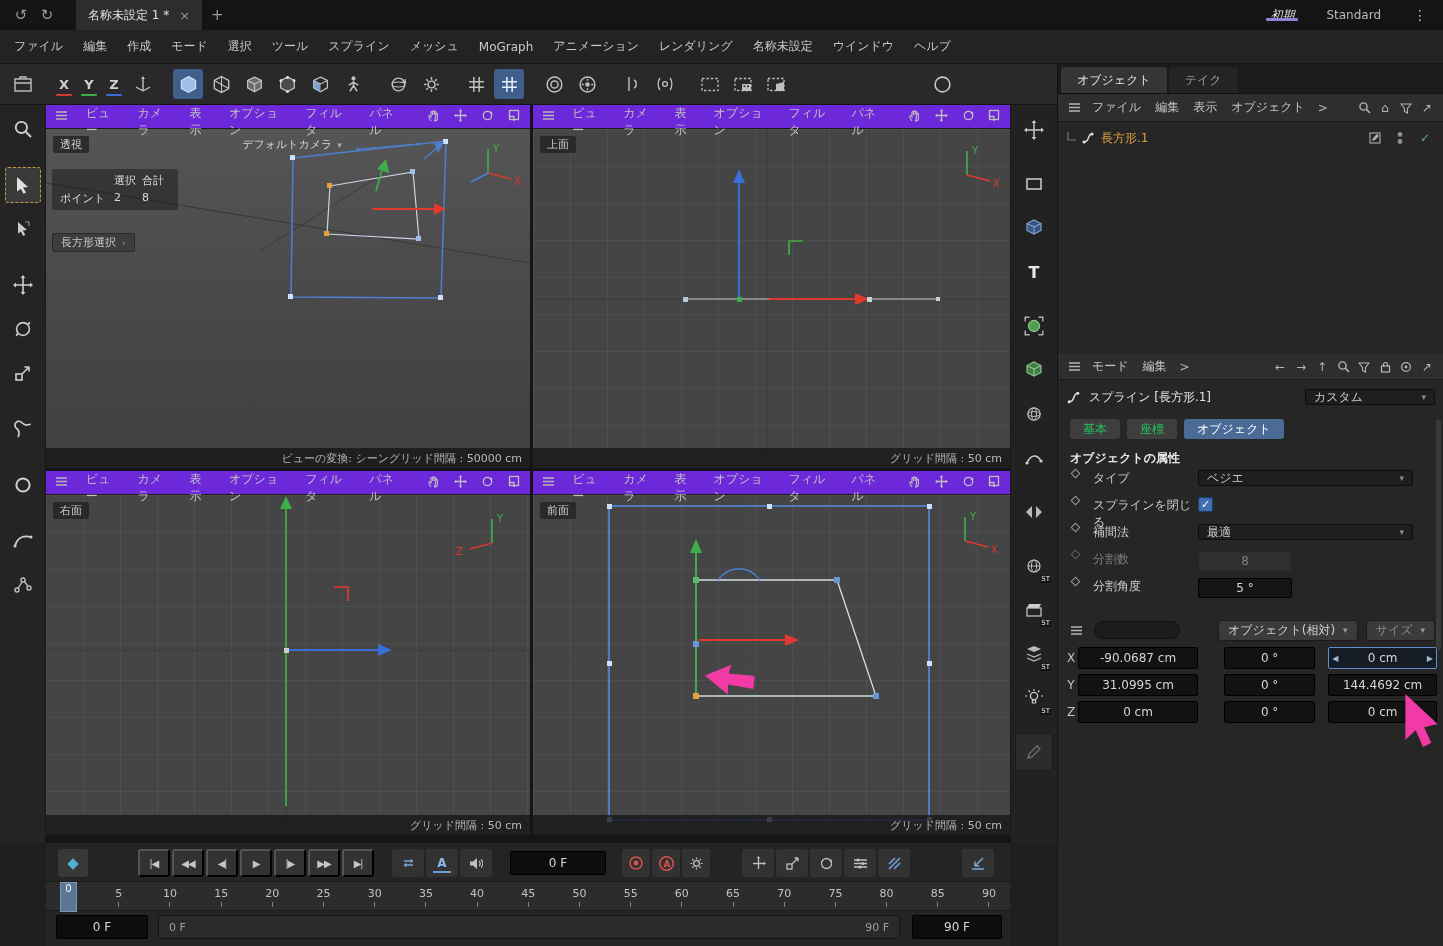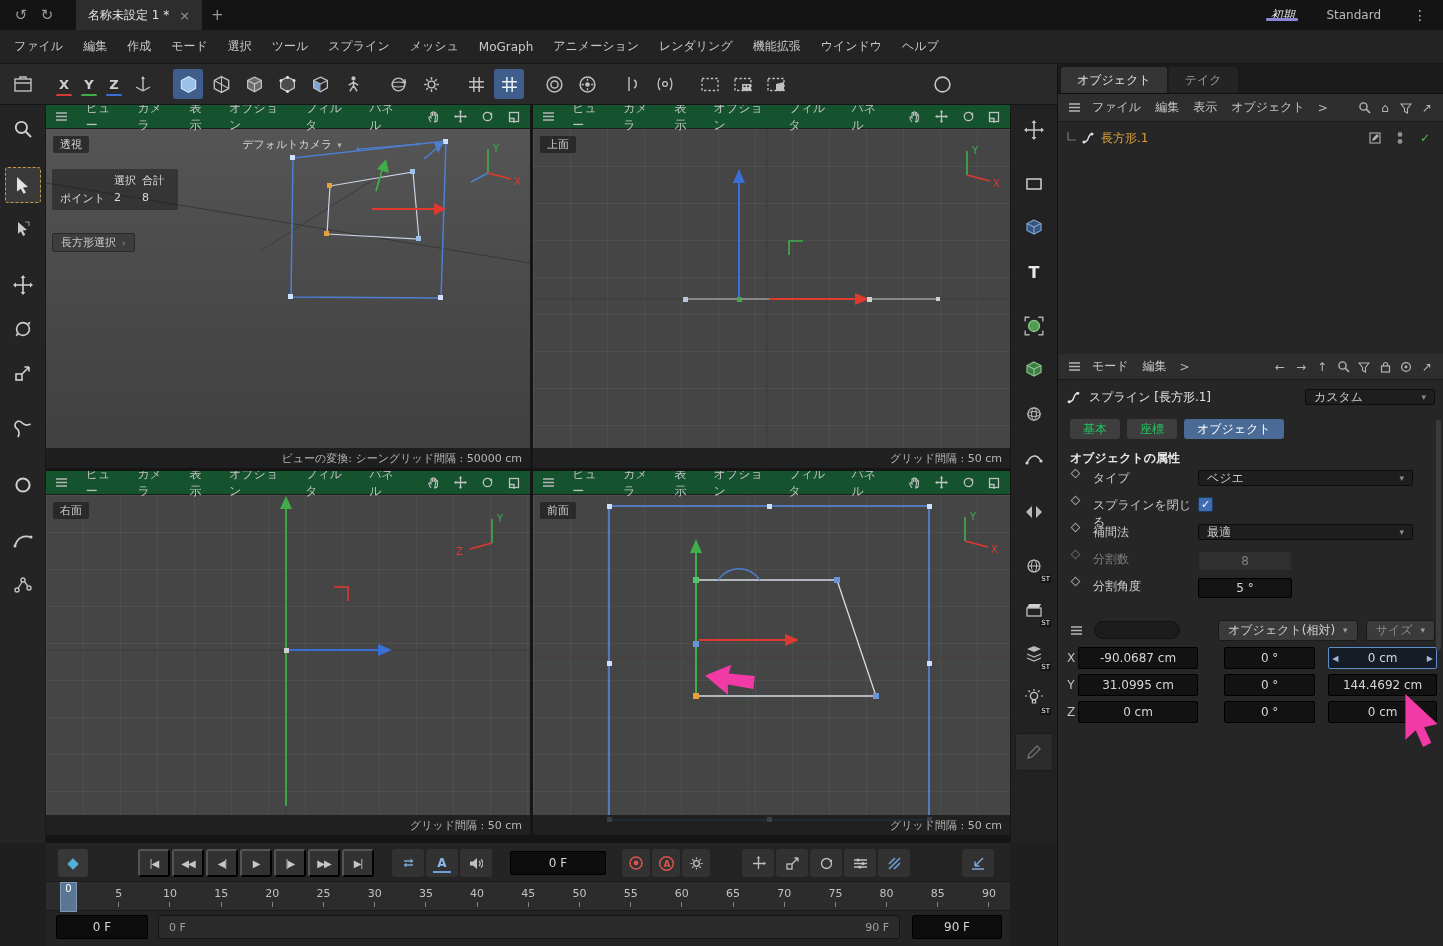--- a/index.html
+++ b/index.html
@@ -29,21 +29,21 @@
 .axisb{width:22px;height:28px;position:relative;display:flex;align-items:center;justify-content:center;font-weight:bold;font-size:13px;color:#d0d0d0;flex:none}
 .axisb i{position:absolute;left:3px;right:3px;bottom:2px;height:2px;border-radius:1px}
 
 #ltools{position:absolute;left:0;top:105px;width:46px;height:738px;background:#242424;border-right:1px solid #191919;display:flex;flex-direction:column;align-items:center;padding-top:6px}
 .lt{width:36px;height:36px;border-radius:3px;display:flex;align-items:center;justify-content:center;flex:none;margin-bottom:8px}
 .lt.gap{margin-top:12px}
 .lt.active{border:1px dashed #c79a4b;background:#3a3a3a}
 
 #vps{position:absolute;left:46px;top:105px;width:964px;height:738px;background:#151515}
 .vp{position:absolute;overflow:hidden;background:#454545}
-.vp-head{position:absolute;top:0;left:0;right:0;height:24px;background:#14532d;display:flex;align-items:center;padding:0 5px;gap:5px;z-index:6;border-bottom:1px solid #1c1c1c}
+.vp-head{position:absolute;top:0;left:0;right:0;height:24px;background:#6d28d9;display:flex;align-items:flex-start;padding:0 5px;gap:5px;z-index:6;border-bottom:1px solid #1c1c1c}
 .vp-head .mi{padding:0 8px;color:#c2c2c2}
 .vp-head .vicon{width:22px;height:20px;display:flex;align-items:center;justify-content:center}
 .vpmenu{display:flex;align-items:center}
 .vp-body{position:absolute;left:0;top:24px;right:0;bottom:0}
 .gridbg{background-color:#454545;background-image:repeating-linear-gradient(to right,rgba(255,255,255,.05) 0 1px,transparent 1px 37px),repeating-linear-gradient(to bottom,rgba(255,255,255,.05) 0 1px,transparent 1px 37px)}
 .perspbg{background:linear-gradient(180deg,#555 0%,#484848 55%,#3f3f3f 100%)}
 .vp-label{position:absolute;top:7px;left:7px;background:rgba(30,30,30,.72);padding:1px 7px;border-radius:2px;font-size:11px;color:#d0d0d0;z-index:4}
 .vp-status{position:absolute;left:0;right:0;bottom:0;height:20px;background:rgba(22,22,22,.8);display:flex;align-items:center;justify-content:flex-end;padding:0 8px;font-size:11px;color:#b8b8b8;z-index:4}
 .canvas{position:absolute;left:0;top:0;z-index:1}
 .cam-label{position:absolute;top:8px;left:50%;transform:translateX(-46%);color:#d6d6d6;font-size:11px;display:flex;gap:5px;align-items:center;z-index:4}
@@ -147,21 +147,21 @@
     <span class="mi">編集</span>
     <span class="mi">作成</span>
     <span class="mi">モード</span>
     <span class="mi">選択</span>
     <span class="mi">ツール</span>
     <span class="mi">スプライン</span>
     <span class="mi">メッシュ</span>
     <span class="mi">MoGraph</span>
     <span class="mi">アニメーション</span>
     <span class="mi">レンダリング</span>
-    <span class="mi">機能拡張</span>
+    <span class="mi">名称未設定</span>
     <span class="mi">ウインドウ</span>
     <span class="mi">ヘルプ</span>
   </nav>
 
 <div id="toolbar">
   <span class="tb">
       <svg width="20" height="18" viewBox="0 0 20 18">
         <rect x="2" y="4" width="16" height="12" fill="none" stroke="#c0c0c0" stroke-width="1.4"></rect>
         <path d="M2 8h16M7 4V2h6v2" fill="none" stroke="#c0c0c0" stroke-width="1.4"></path>
       </svg>

